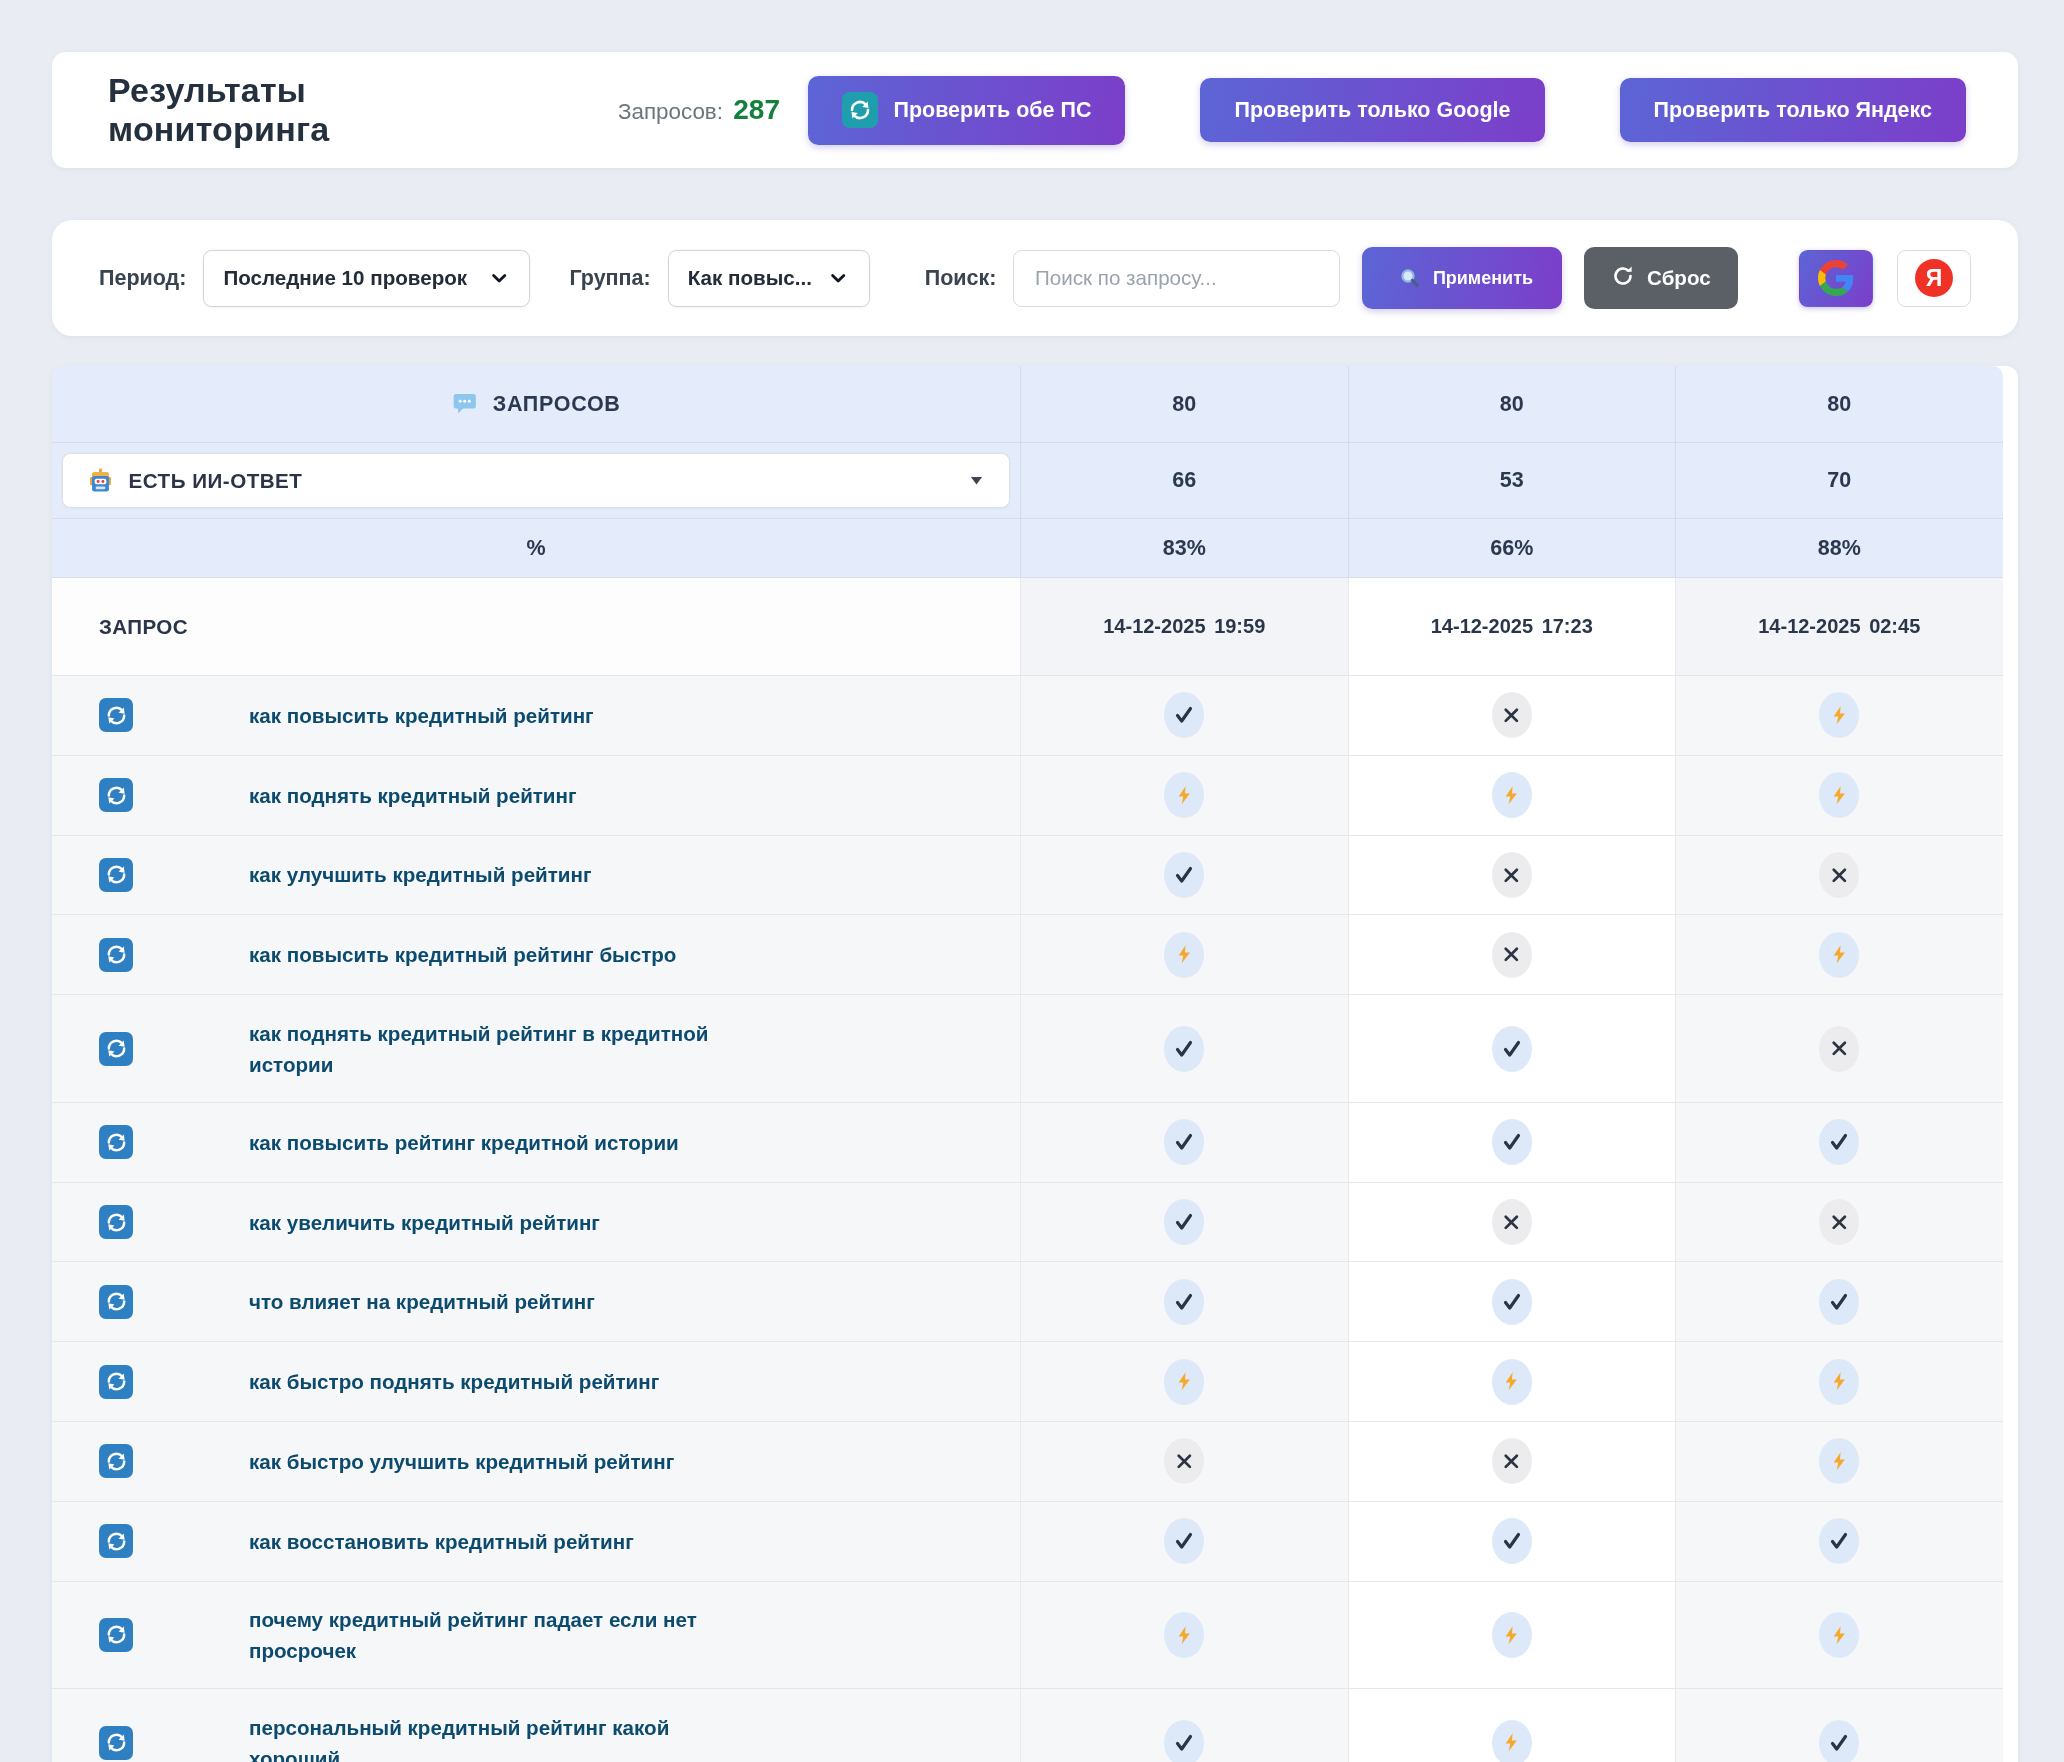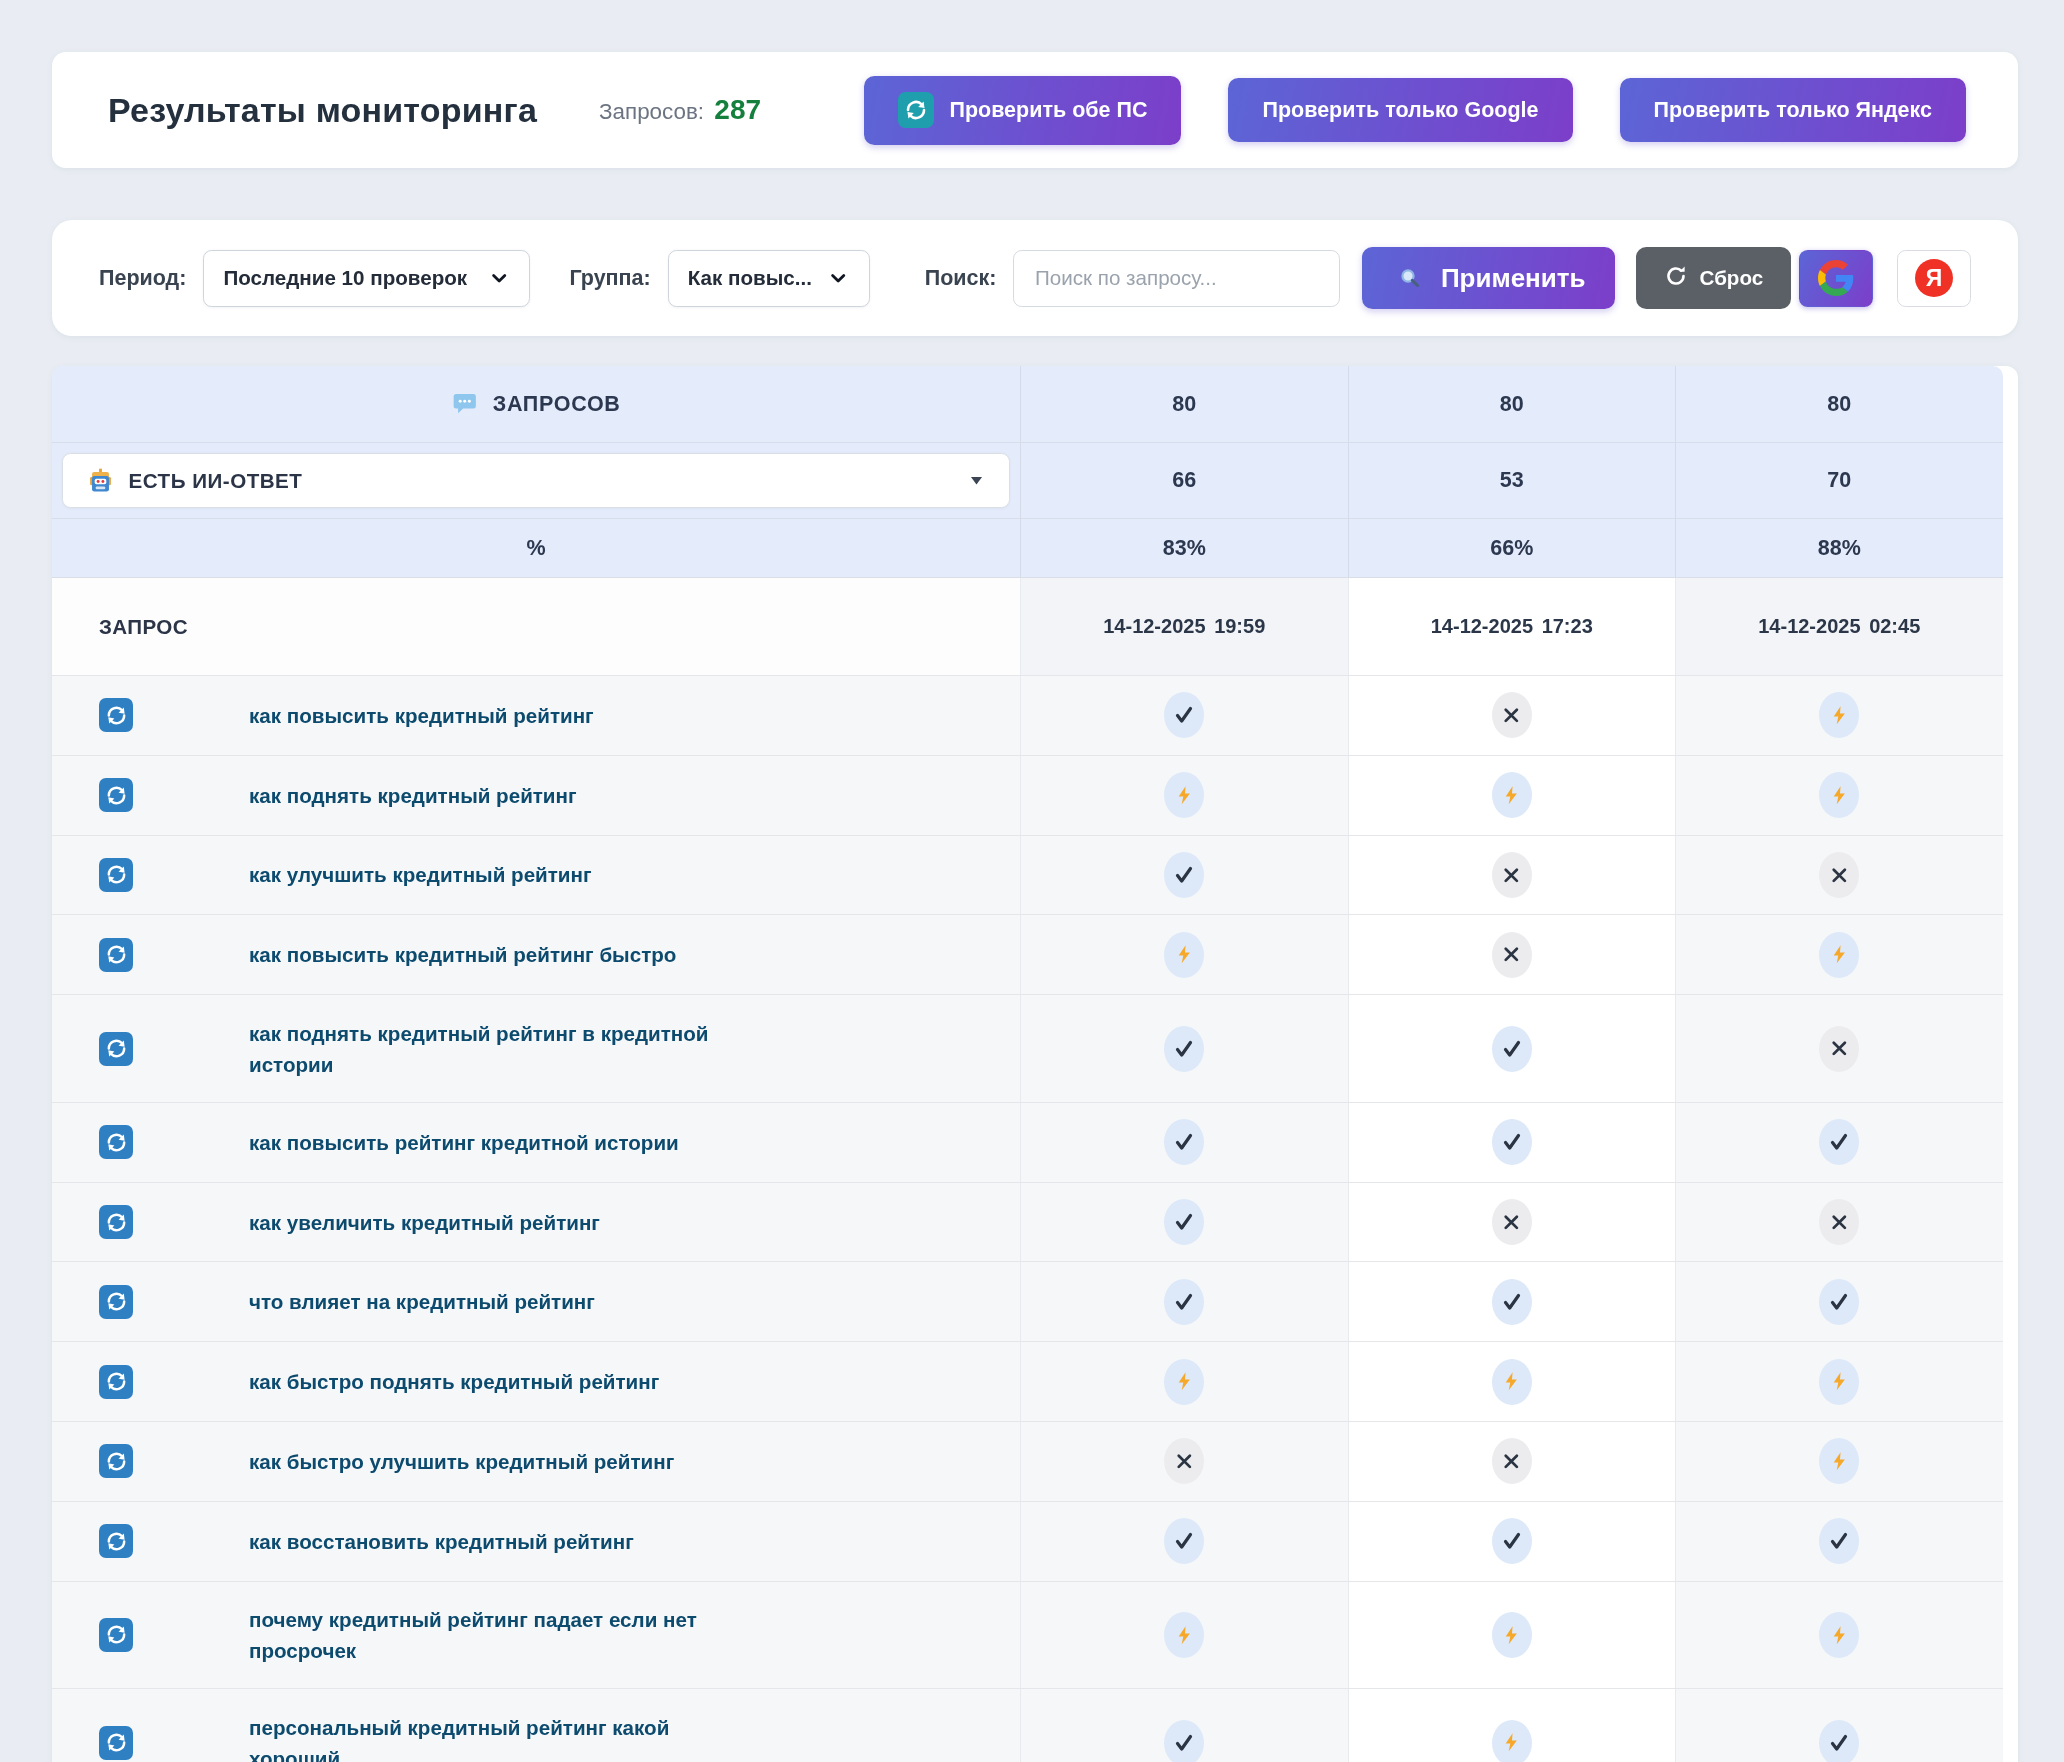--- a/index.html
+++ b/index.html
@@ -16,20 +16,21 @@
     border-radius:13.8px;
     box-shadow:0 1.7px 6.9px rgba(40,60,100,0.06);
   }
 
   
   .header-card {
     height:116px;
     display:flex;
     align-items:center;
     padding:0 52px 0 56px;
+    gap:28px;
   }
   .page-title { font-size:34px; font-weight:bold; color:#24303e; letter-spacing:0.2px; }
   .req-stat { margin-left:62px; display:flex; align-items:baseline; gap:10.3px; white-space:nowrap;justify-content:center; }
   .req-label { font-size:22.4px; color:#6b7480; }
   .req-count { font-size:28px; font-weight:bold; color:#15803d; }
 
   .grad-btn {
     border:none; cursor:pointer;
     display:flex; align-items:center; justify-content:center; gap:15.5px;
     height:64px; padding:0 34px;
@@ -68,21 +69,21 @@
   .select svg { width:22.4px; height:22.4px; flex:0 0 auto; margin-left:12px; }
   .flabel.group { margin-left:39px; }
   .flabel.search { margin-left:47px; }
   .search-input {
     margin-left:17px; width:327px; height:57px;
     border:0.9px solid #d5dae1; border-radius:8.6px;
     font-family:inherit; font-size:20.6px; color:#2b3547;
     padding:0 20.6px; outline:none; background:#fff;
   }
   .search-input::placeholder { color:#9aa3ad; }
-  .filter-card .apply { margin-left:21.5px; height:62px; padding:12px 29px; font-size:26px; gap:12px; }
+  .filter-card .apply { margin-left:21.5px; height:62px; padding:12px 29px; font-size:18px; gap:4px; }
   .apply .btn-ico { width:38px; height:38px; }
   .gray-btn {
     margin-left:21.5px; border:none; cursor:pointer;
     display:flex; align-items:center; justify-content:center; gap:12px;
     height:62px; padding:0 27.5px; border-radius:10.3px;
     background:#5a6066; color:#fff; font-family:inherit;
     font-size:20.6px; font-weight:bold; white-space:nowrap;
   }
   .gray-btn svg { width:24px; height:24px; }
   .spacer { flex:1; }

